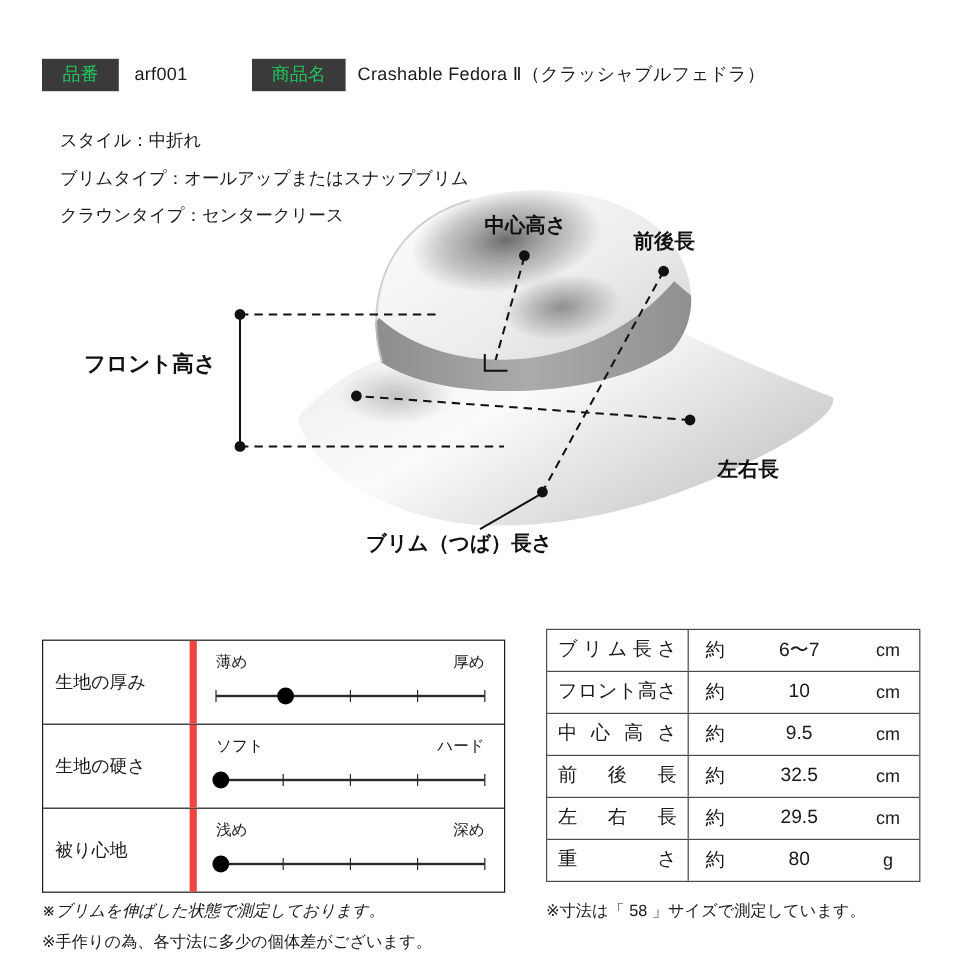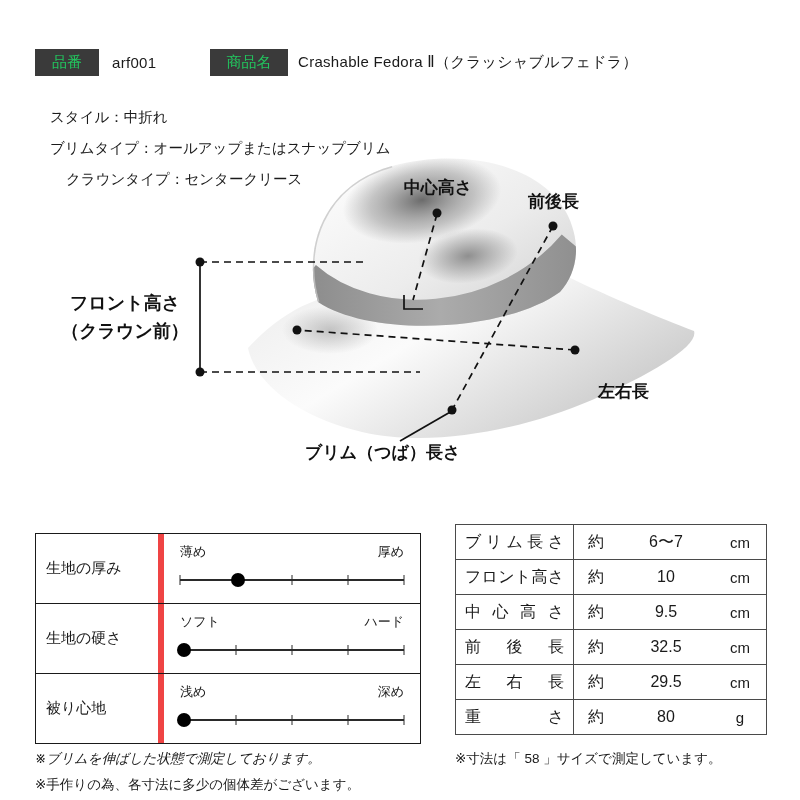--- a/index.html
+++ b/index.html
@@ -20,21 +20,21 @@
     position:absolute; top:49px; height:27px; display:flex; align-items:center;
     font-size:15px; letter-spacing:0.3px;
   }
   .val-no   { left:112px; }
   .val-name { left:298px; }
 
   
   .spec-line { position:absolute; left:50px; font-size:14.5px; }
   .spec-1 { top:108px; }
   .spec-2 { top:139px; }
-  .spec-3 { top:170px;margin-left:16px; }
+  .spec-3 { top:170px; }
 
   
   .dlabel { position:absolute; font-weight:bold; font-size:17px; color:#111; z-index:3; }
   .dl-center { left:393px; top:176px; width:90px; text-align:center; }
   .dl-fb     { left:528px; top:190px; }
   .dl-front  { left:40px;  top:290px; width:170px; text-align:center; line-height:1.55; font-size:18px; }
   .dl-lr     { left:598px; top:380px; }
   .dl-brim   { left:305px; top:441px; }
 
   svg.diagram { position:absolute; left:0; top:0; z-index:1; }
@@ -160,21 +160,20 @@
     <circle cx="452" cy="410" r="4.5"></circle>
     <circle cx="575" cy="350" r="4.5"></circle>
     <circle cx="297" cy="330" r="4.5"></circle>
   </g>
 </svg>
 
 <div class="dlabel dl-center">中心高さ</div>
 <div class="dlabel dl-fb">前後長</div>
 <div class="dlabel dl-front">
   <div>フロント高さ</div>
-  <div>（クラウン前）</div>
 </div>
 <div class="dlabel dl-lr">左右長</div>
 <div class="dlabel dl-brim">ブリム（つば）長さ</div>
 
 <div class="ftable">
 
   <div class="frow">
     <div class="f-label">生地の厚み</div>
     <div class="f-slider">
       <div class="f-ends">

